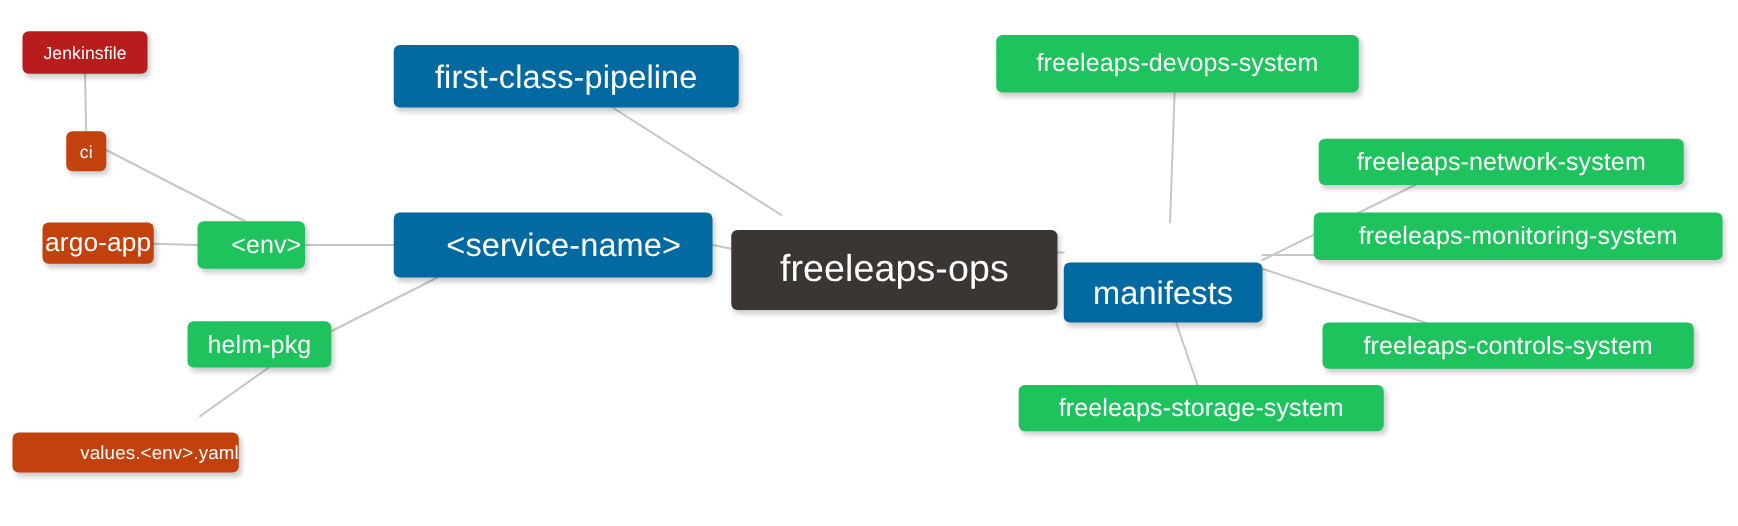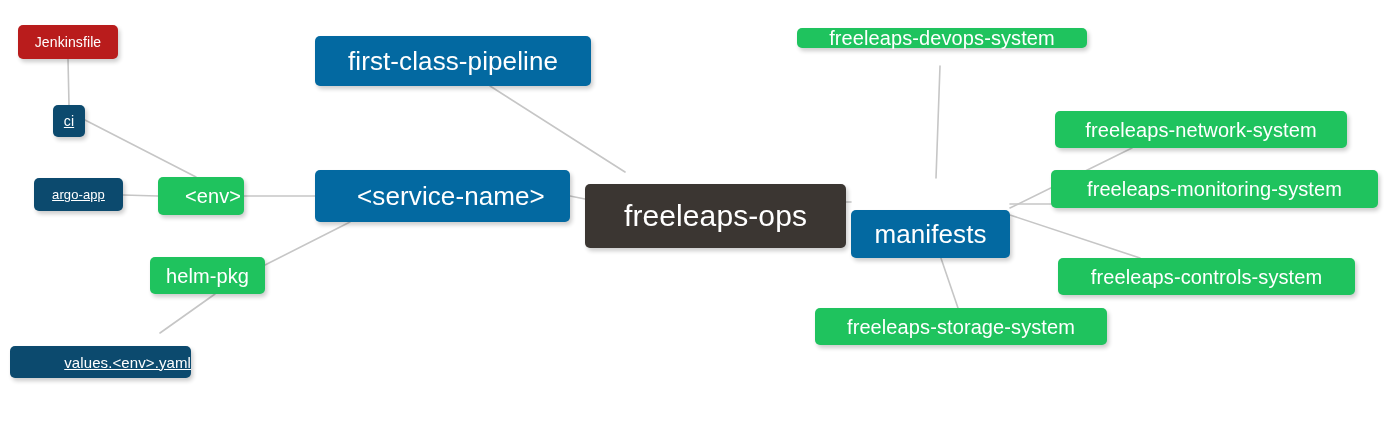--- a/index.html
+++ b/index.html
@@ -39,21 +39,21 @@
     letter-spacing: 0.1px;
     box-shadow: 2px 3px 4px rgba(0,0,0,0.20);
     line-height: 1;
     z-index: 2;
     user-select: none;
   }
   .n-root   { background: #3b3632; }
   .n-blue   { background: #0369a1; }
   .n-green  { background: #1fc35e; }
   .n-orange { background: #b91c1c; }
-  .n-red    { background: #0c4a6e; text-decoration: underline; }
+  .n-red    { background: #c2410c; }
 </style>
 </head>
 <body>
 
 <div id="canvas">
   <svg id="edges" viewBox="0 0 1390 421" width="1390" height="421" xmlns="http://www.w3.org/2000/svg">
       <line x1="68" y1="59" x2="69" y2="105" stroke="#c6c6c6" stroke-width="1.6" stroke-linecap="round"></line>
       <line x1="85" y1="120" x2="196" y2="177" stroke="#c6c6c6" stroke-width="1.6" stroke-linecap="round"></line>
       <line x1="123" y1="195" x2="158" y2="196" stroke="#c6c6c6" stroke-width="1.6" stroke-linecap="round"></line>
       <line x1="244" y1="196" x2="315" y2="196" stroke="#c6c6c6" stroke-width="1.6" stroke-linecap="round"></line>
@@ -68,21 +68,21 @@
       <line x1="1010" y1="215" x2="1140" y2="258" stroke="#c6c6c6" stroke-width="1.6" stroke-linecap="round"></line>
       <line x1="930" y1="226" x2="958" y2="308" stroke="#c6c6c6" stroke-width="1.6" stroke-linecap="round"></line>
     </svg>
   <div id="nodes">
       <div class="node n-orange" style="left: 18px; top: 25px; width: 100px; height: 34px; font-size: 14px;">
         <span>Jenkinsfile</span>
       </div>
       <div class="node n-red" style="left: 53px; top: 105px; width: 32px; height: 32px; font-size: 14px;">
         <span>ci</span>
       </div>
-      <div class="node n-red" style="left: 34px; top: 178px; width: 89px; height: 33px; font-size: 13px;">
+      <div class="node n-red" style="left: 34px; top: 178px; width: 89px; height: 33px; font-size: 21px;">
         <span>argo-app</span>
       </div>
       <div class="node n-green" style="left: 158px; top: 177px; width: 86px; height: 38px; font-size: 20px; padding-left: 24px;">
         <span>&lt;env&gt;</span>
       </div>
       <div class="node n-green" style="left: 150px; top: 257px; width: 115px; height: 37px; font-size: 20px;">
         <span>helm-pkg</span>
       </div>
       <div class="node n-red" style="left: 10px; top: 346px; width: 181px; height: 32px; font-size: 15px; justify-content: flex-end;">
         <span>values.&lt;env&gt;.yaml</span>
@@ -92,21 +92,21 @@
       </div>
       <div class="node n-blue" style="left: 315px; top: 170px; width: 255px; height: 52px; font-size: 26px; padding-left: 17px;">
         <span>&lt;service-name&gt;</span>
       </div>
       <div class="node n-root" style="left: 585px; top: 184px; width: 261px; height: 64px; font-size: 30px;">
         <span>freeleaps-ops</span>
       </div>
       <div class="node n-blue" style="left: 851px; top: 178px; width: 159px; height: 48px; font-size: 26px; margin-top: 32px;">
         <span>manifests</span>
       </div>
-      <div class="node n-green" style="left: 797px; top: 28px; width: 290px; height: 20px; font-size: 20px; text-align: center;">
+      <div class="node n-green" style="left: 797px; top: 28px; width: 290px; height: 46px; font-size: 20px; text-align: center;">
         <span>freeleaps-devops-system</span>
       </div>
       <div class="node n-green" style="left: 1055px; top: 111px; width: 292px; height: 37px; font-size: 20px;">
         <span>freeleaps-network-system</span>
       </div>
       <div class="node n-green" style="left: 1051px; top: 170px; width: 327px; height: 38px; font-size: 20px;">
         <span>freeleaps-monitoring-system</span>
       </div>
       <div class="node n-green" style="left: 1058px; top: 258px; width: 297px; height: 37px; font-size: 20px;">
         <span>freeleaps-controls-system</span>

